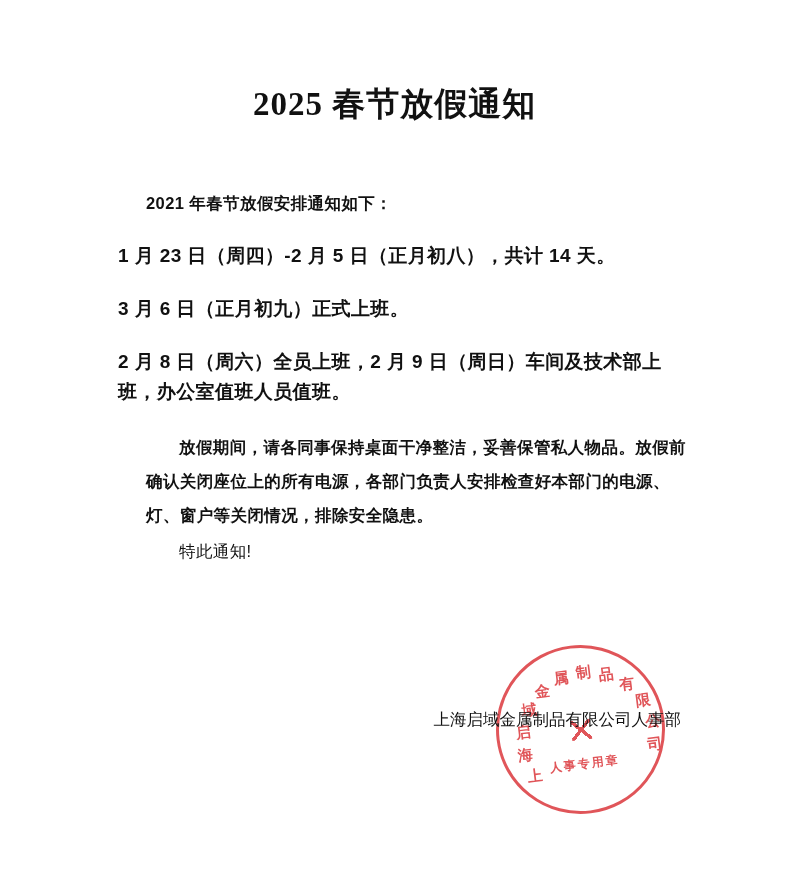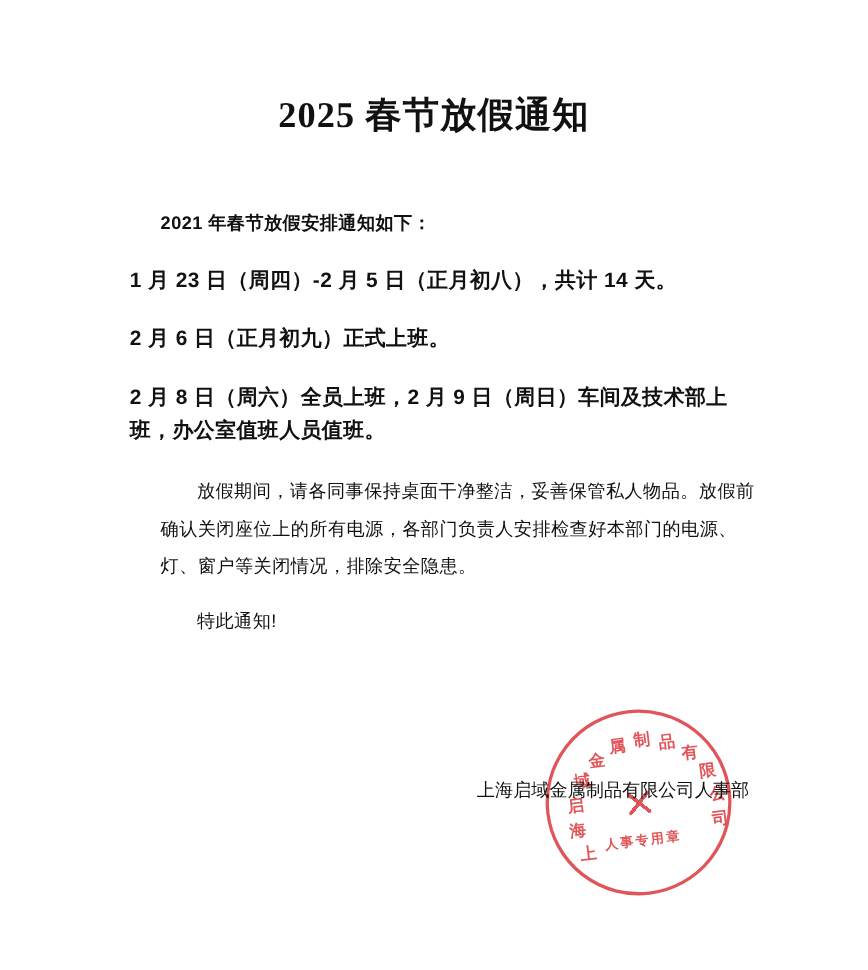--- a/index.html
+++ b/index.html
@@ -57,24 +57,24 @@
     padding-left: 28px;
     font-weight: bold;
   }
 
   .para.bold {
     font-weight: bold;
     font-size: 19px;
   }
 
   .para.normal {
-    font-weight: normal;
+    font-weight: bold;
     text-indent: 33px;
     line-height: 34px;
-    margin-bottom: 18px;
+    margin-bottom: 4px;
     padding-left: 28px;
     width: 540px;
   }
 
   .para.notice-end {
     font-weight: normal;
     text-indent: 33px;
     padding-left: 28px;
   }
 
@@ -156,21 +156,21 @@
 </head>
 <body>
 
 <div class="page">
 
   <div class="doc-title">2025 春节放假通知</div>
 
   <div class="body-block">
     <p class="para lead">2021 年春节放假安排通知如下：</p>
     <p class="para bold">1 月 23 日（周四）-2 月 5 日（正月初八），共计 14 天。</p>
-    <p class="para bold">2 月 6 日（正月初九）正式上班。</p>
+    <p class="para bold">3 月 6 日（正月初九）正式上班。</p>
     <p class="para bold">2 月 8 日（周六）全员上班，2 月 9 日（周日）车间及技术部上班，办公室值班人员值班。</p>
     <p class="para normal">放假期间，请各同事保持桌面干净整洁，妥善保管私人物品。放假前确认关闭座位上的所有电源，各部门负责人安排检查好本部门的电源、灯、窗户等关闭情况，排除安全隐患。</p>
     <p class="para notice-end">特此通知!</p>
   </div>
 
   <div class="seal">
     <div class="seal-text">
       <span style="transform: rotate(-118deg) translate(0,-66px) rotate(118deg);">上</span>
       <span style="transform: rotate(-98deg) translate(0,-66px) rotate(98deg);">海</span>
       <span style="transform: rotate(-78deg) translate(0,-66px) rotate(78deg);">启</span>

